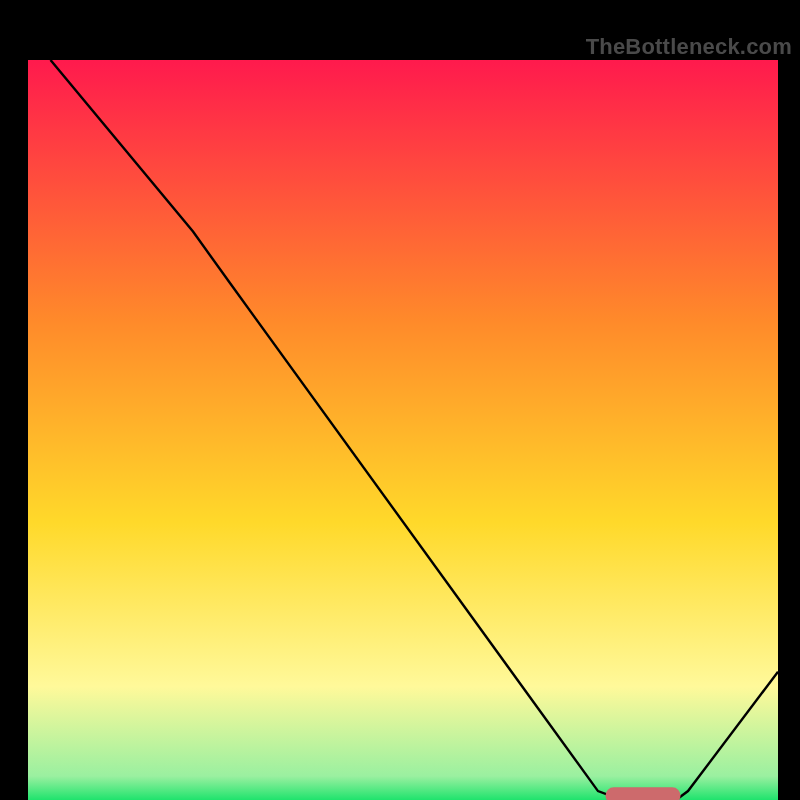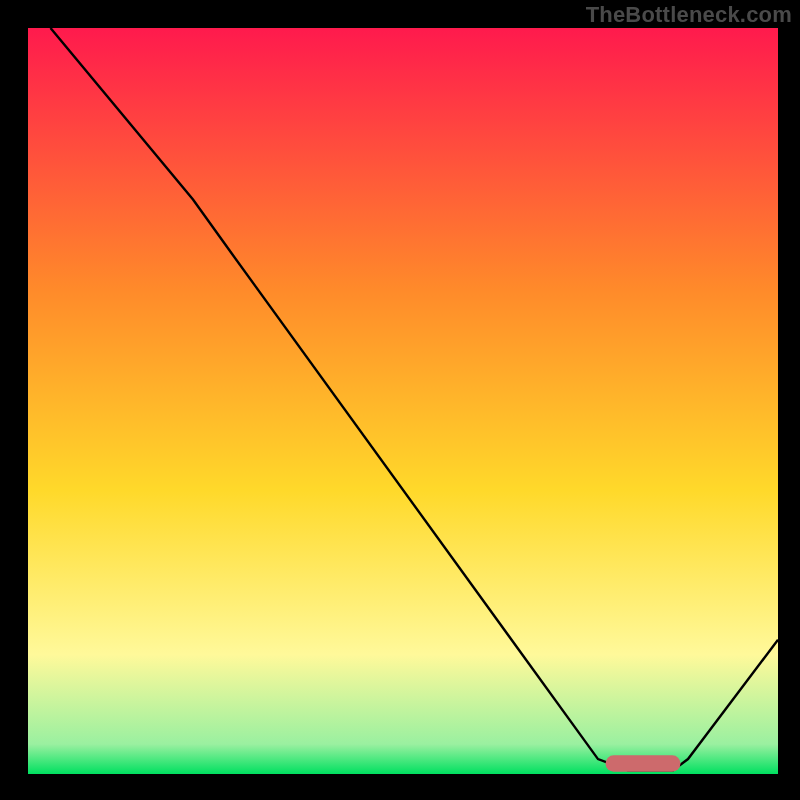--- a/index.html
+++ b/index.html
@@ -8,20 +8,21 @@
     width: 800px;
     height: 800px;
     background: #000;
     font-family: Arial, Helvetica, sans-serif;
     overflow: hidden;
   }
   .frame {
     position: relative;
     width: 800px;
     height: 660px;
+    margin-top: 32px;
   }
   .watermark {
     position: absolute;
     top: 2px;
     right: 8px;
     color: #4a4a4a;
     font-size: 22px;
     font-weight: 600;
     letter-spacing: 0.2px;
     z-index: 5;

